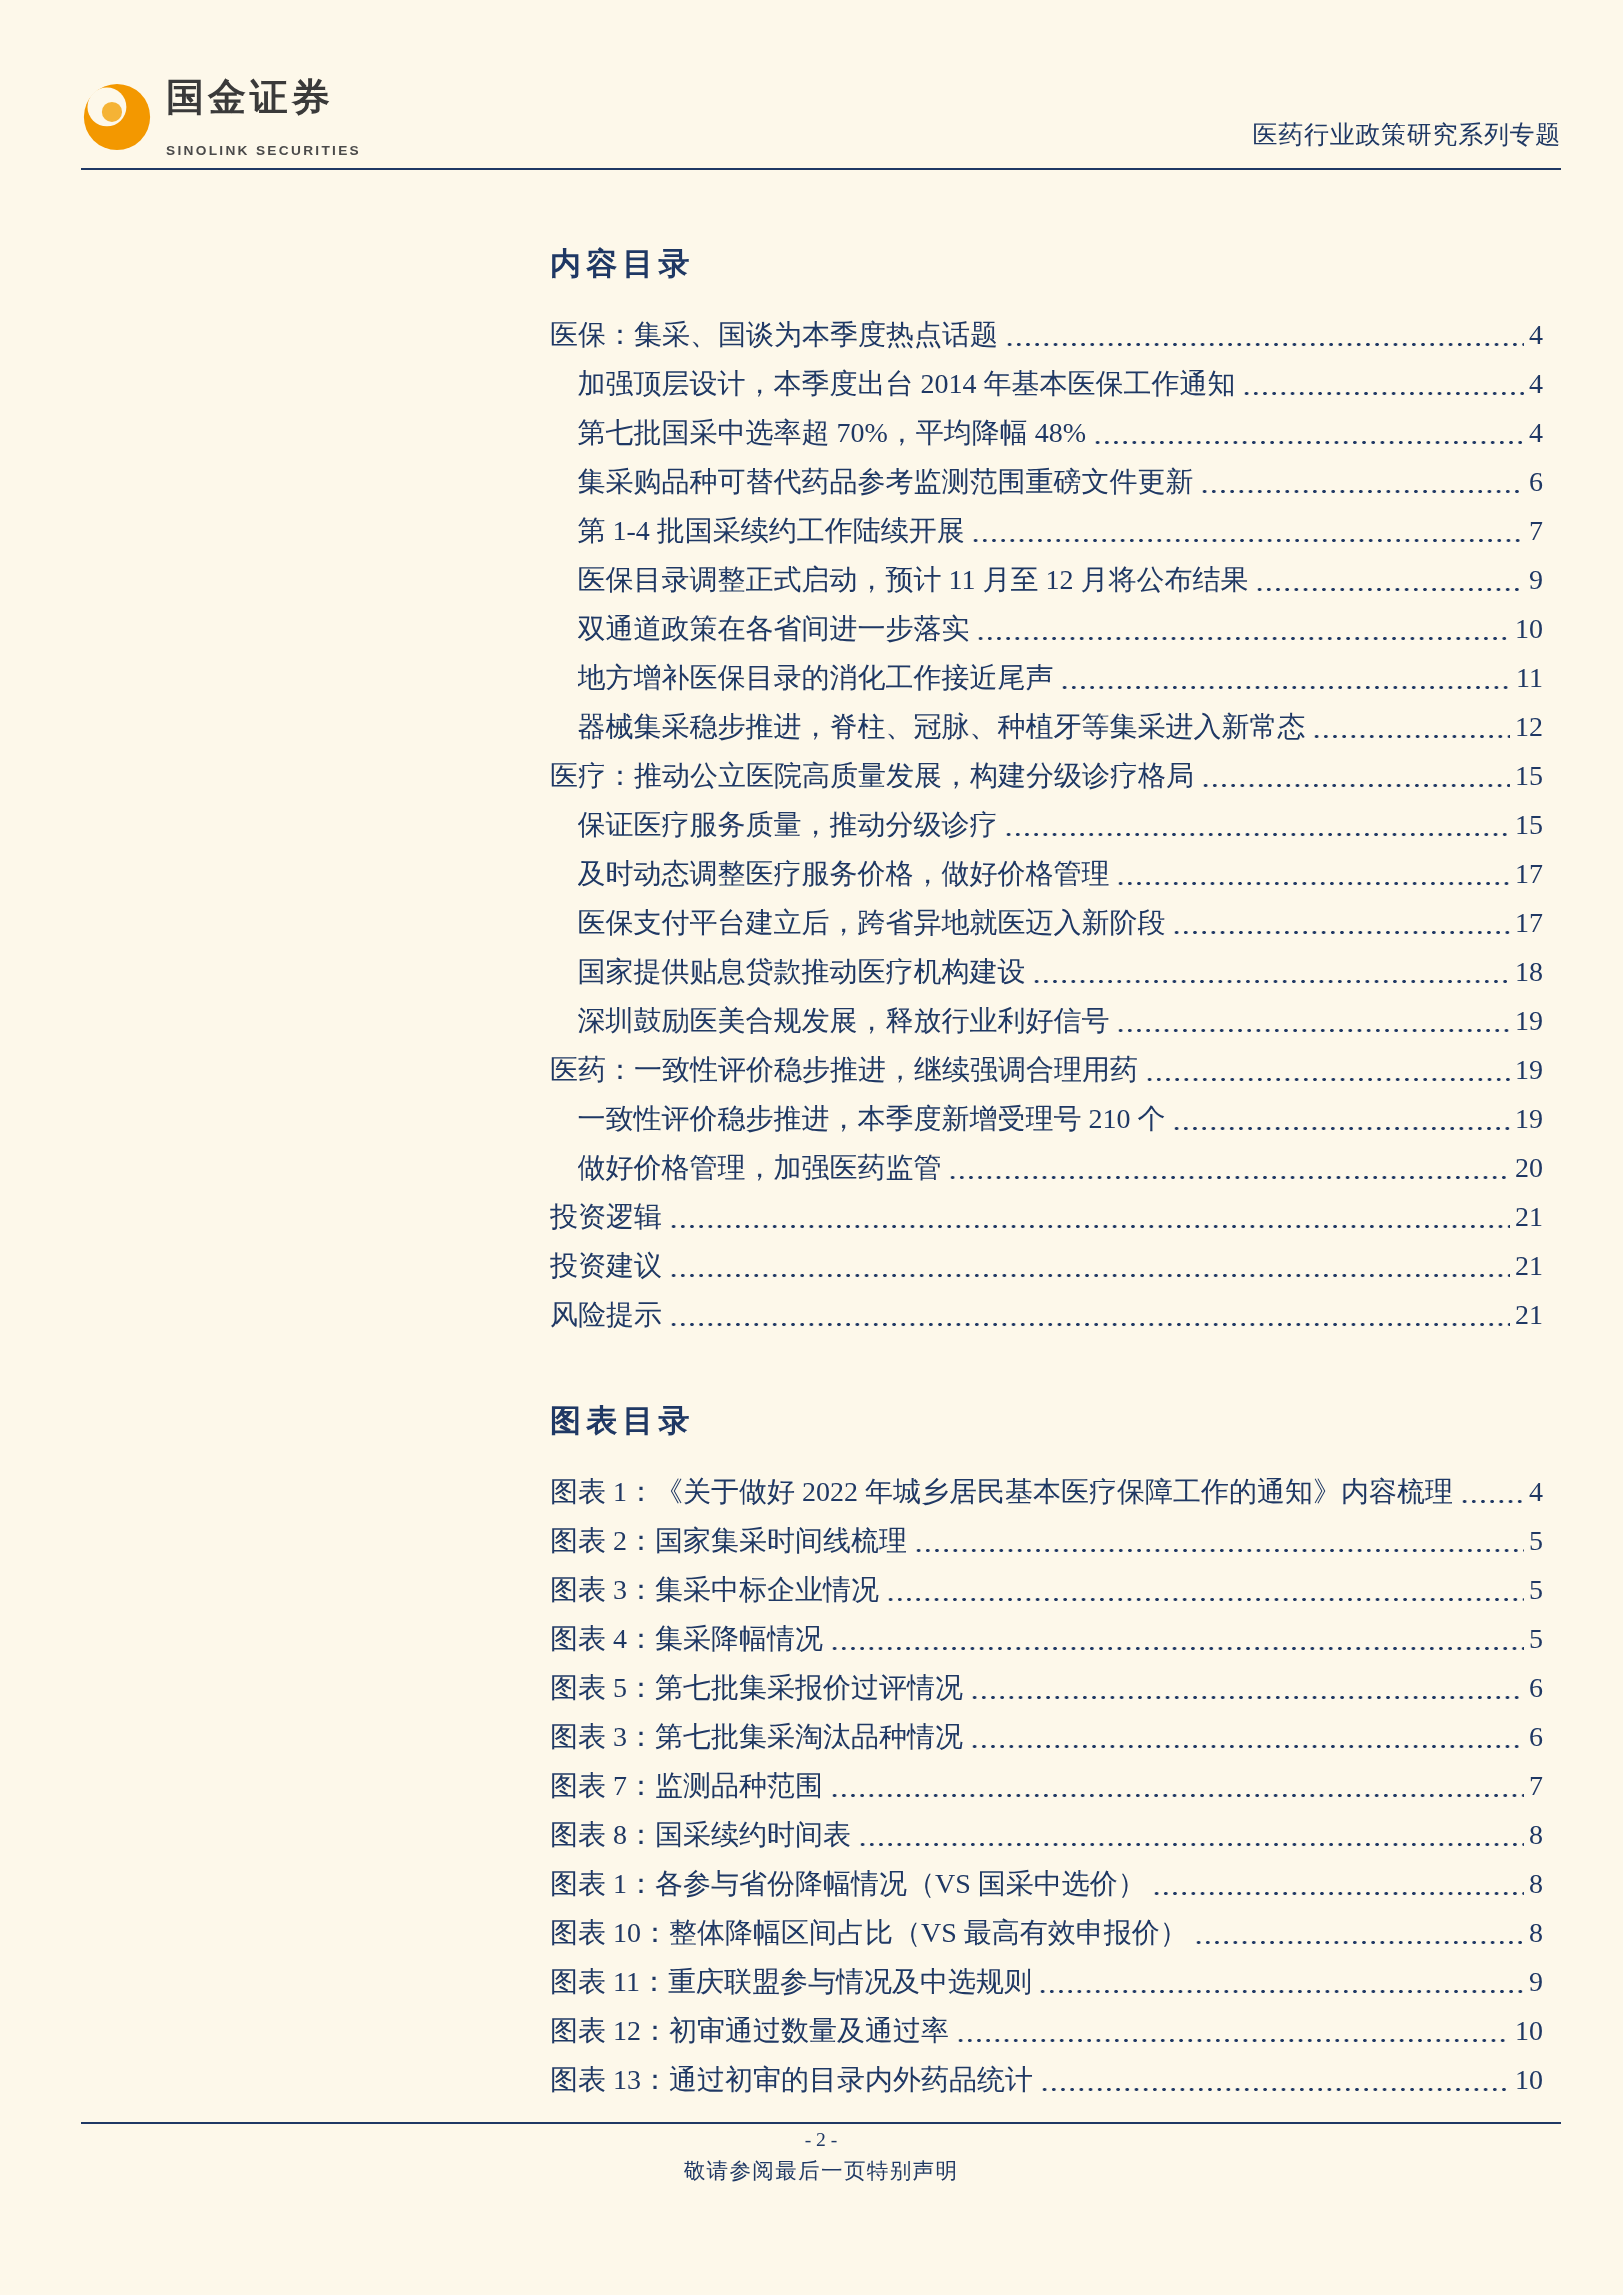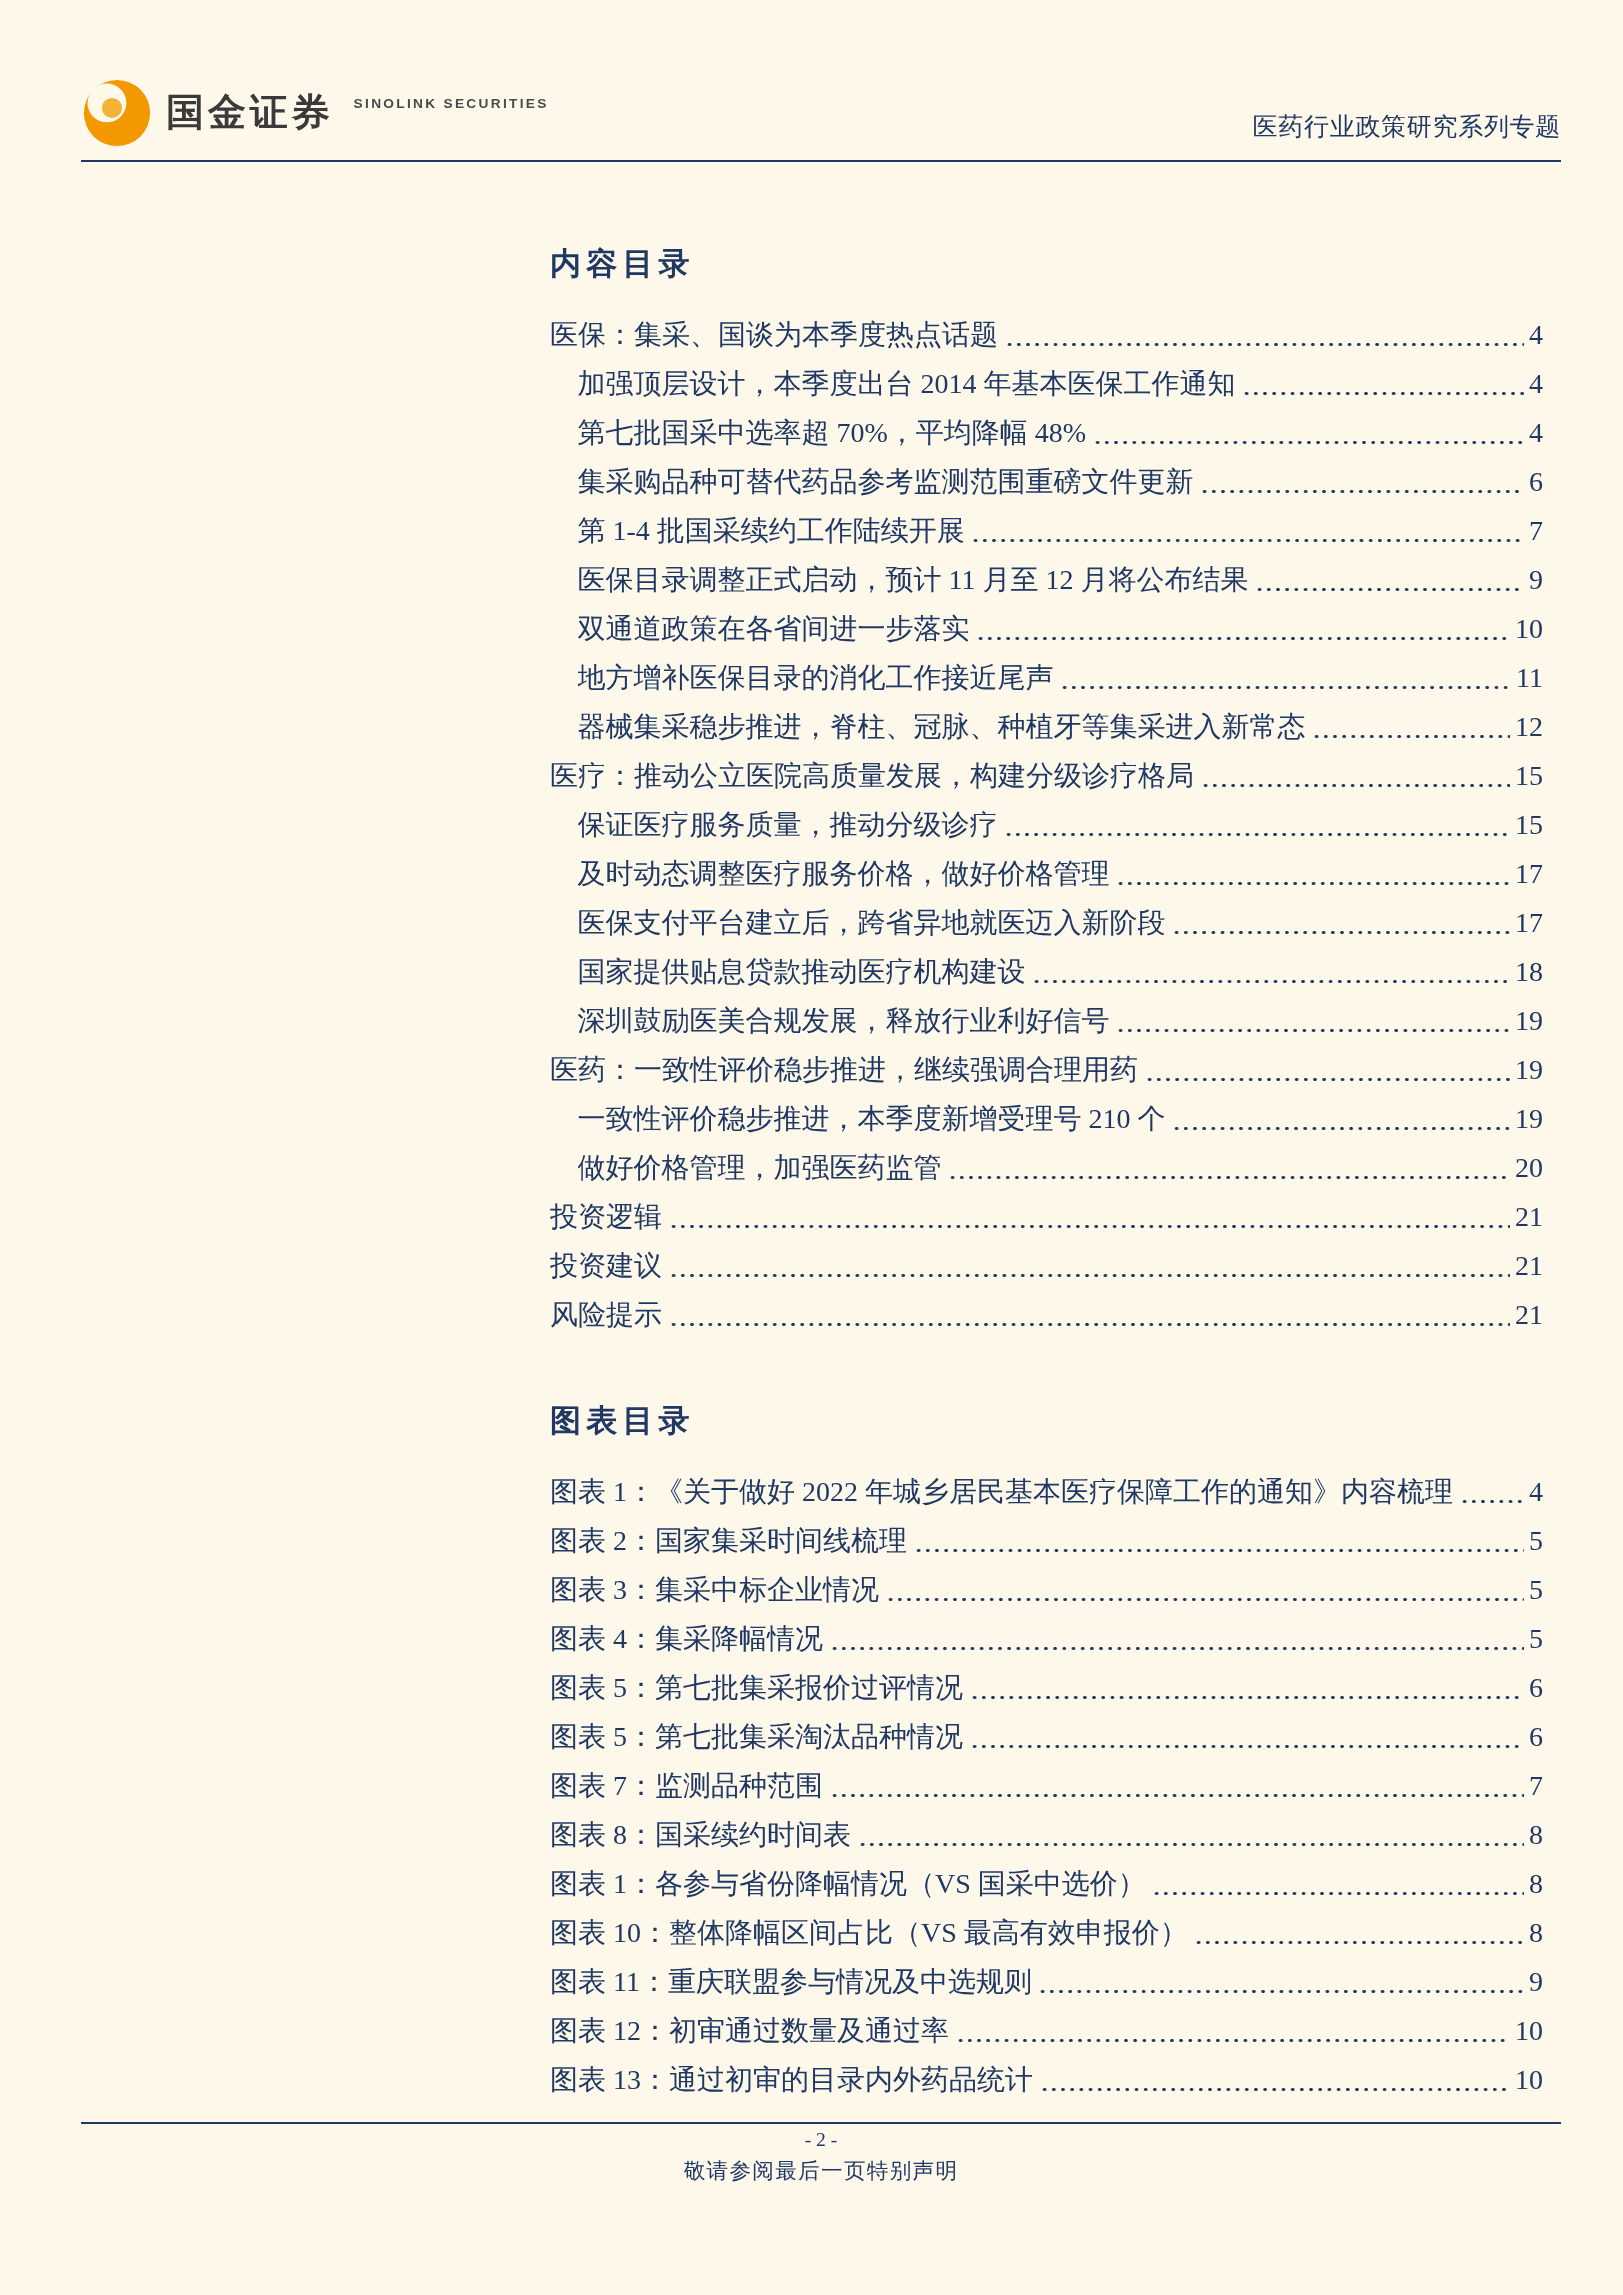--- a/index.html
+++ b/index.html
@@ -28,21 +28,21 @@
     right:62px;
     top:77px;
     display:flex;
     justify-content:space-between;
     align-items:flex-end;
     padding-bottom:10.5px;
     border-bottom:2.6px solid var(--navy);
   }
   .logo{display:flex;align-items:center;gap:13px;}
   .emblem{width:72px;height:72px;display:block;}
-  .brand{display:flex;flex-direction:row;justify-content:center;gap:20px;}
+  .brand{display:flex;flex-direction:column;justify-content:center;gap:20px;}
   .brand-cn{
     font-family:"Liberation Sans","DejaVu Sans",sans-serif;
     font-size:38px;font-weight:bold;color:#3a3a3a;letter-spacing:3.9px;line-height:1.1;
   }
   .brand-en{
     font-family:"Liberation Sans","DejaVu Sans",sans-serif;
     font-size:13.7px;font-weight:bold;color:#4a4a4a;letter-spacing:2.3px;margin-top:3.9px;
   }
   .header-right{
     font-size:25px;
@@ -263,21 +263,21 @@
         <span class="t">图表 4：集采降幅情况</span>
         <span class="leader"></span>
         <span class="pg">5</span>
       </div>
       <div class="row">
         <span class="t">图表 5：第七批集采报价过评情况</span>
         <span class="leader"></span>
         <span class="pg">6</span>
       </div>
       <div class="row">
-        <span class="t">图表 5：第七批集采淘汰品种情况</span>
+        <span class="t">图表 3：第七批集采淘汰品种情况</span>
         <span class="leader"></span>
         <span class="pg">6</span>
       </div>
       <div class="row">
         <span class="t">图表 7：监测品种范围</span>
         <span class="leader"></span>
         <span class="pg">7</span>
       </div>
       <div class="row">
         <span class="t">图表 8：国采续约时间表</span>

